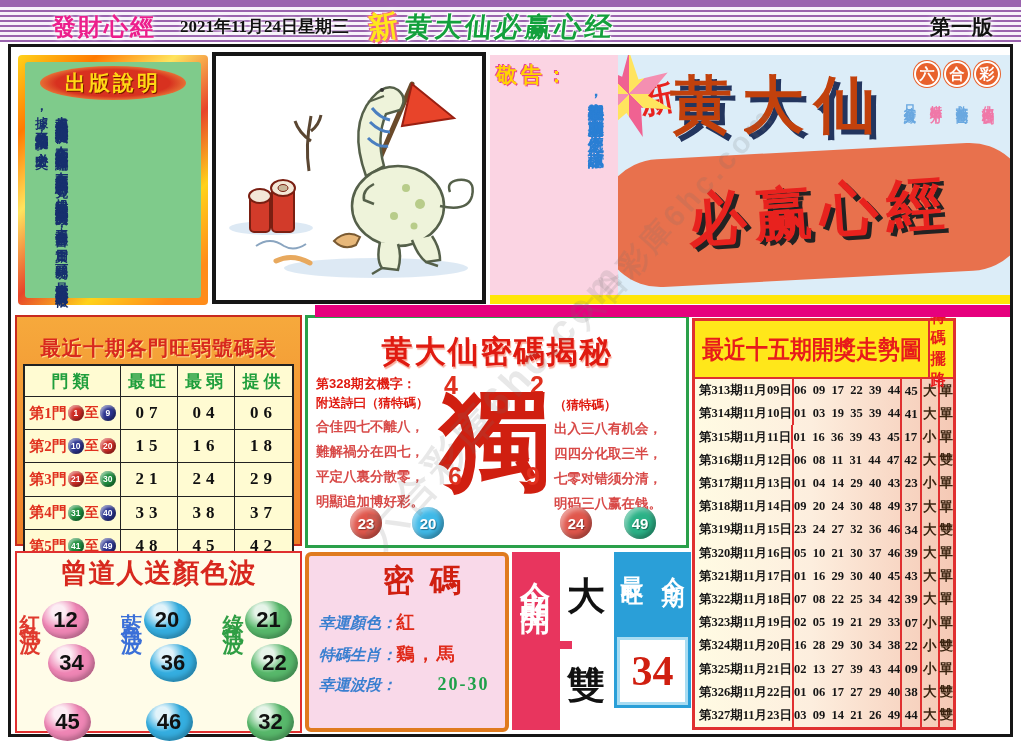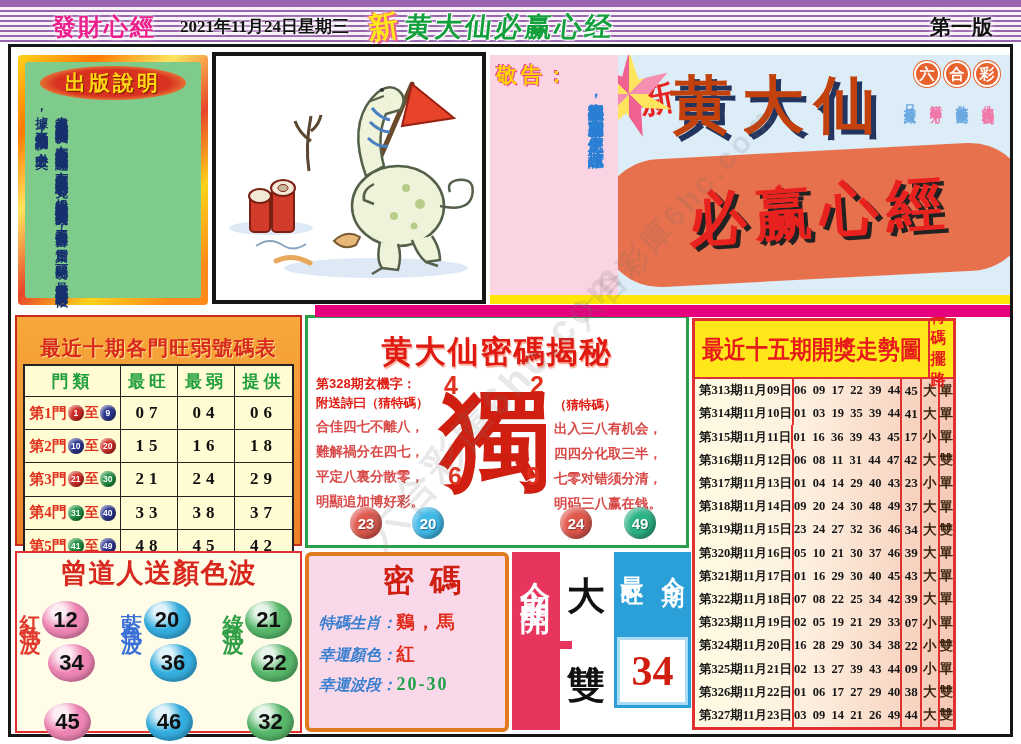--- a/index.html
+++ b/index.html
@@ -562,32 +562,32 @@
             </div>
           </div>
         </div>
     </div>
 
     <div class="gambler">
       <div class="gam-t2">密碼</div>
       <div class="gam-rows">
 
           <div class="gam-row">
+            <span class="gam-label">幸運顏色：</span>
+            <span class="gam-value" style="color: rgb(224, 42, 26);">紅</span>
+          </div>
+
+          <div class="gam-row">
             <span class="gam-label">特碼生肖：</span>
             <span class="gam-value" style="color: rgb(224, 42, 26);">鷄，馬</span>
           </div>
 
           <div class="gam-row">
-            <span class="gam-label">幸運顏色：</span>
-            <span class="gam-value" style="color: rgb(224, 42, 26);">紅</span>
-          </div>
-
-          <div class="gam-row">
             <span class="gam-label">幸運波段：</span>
-            <span class="gam-value" style="color: rgb(31, 160, 74);">20-30</span>
+            <span class="gam-value" style="color: rgb(31, 160, 74); margin-left: 41px;">20-30</span>
           </div>
         </div>
     </div>
 
     <div class="openp">
       <div class="open-label">今期開</div>
       <div class="open-strip">
         <div class="open-notch"></div>
         <div class="big">大</div>
         <div class="big">雙</div>

